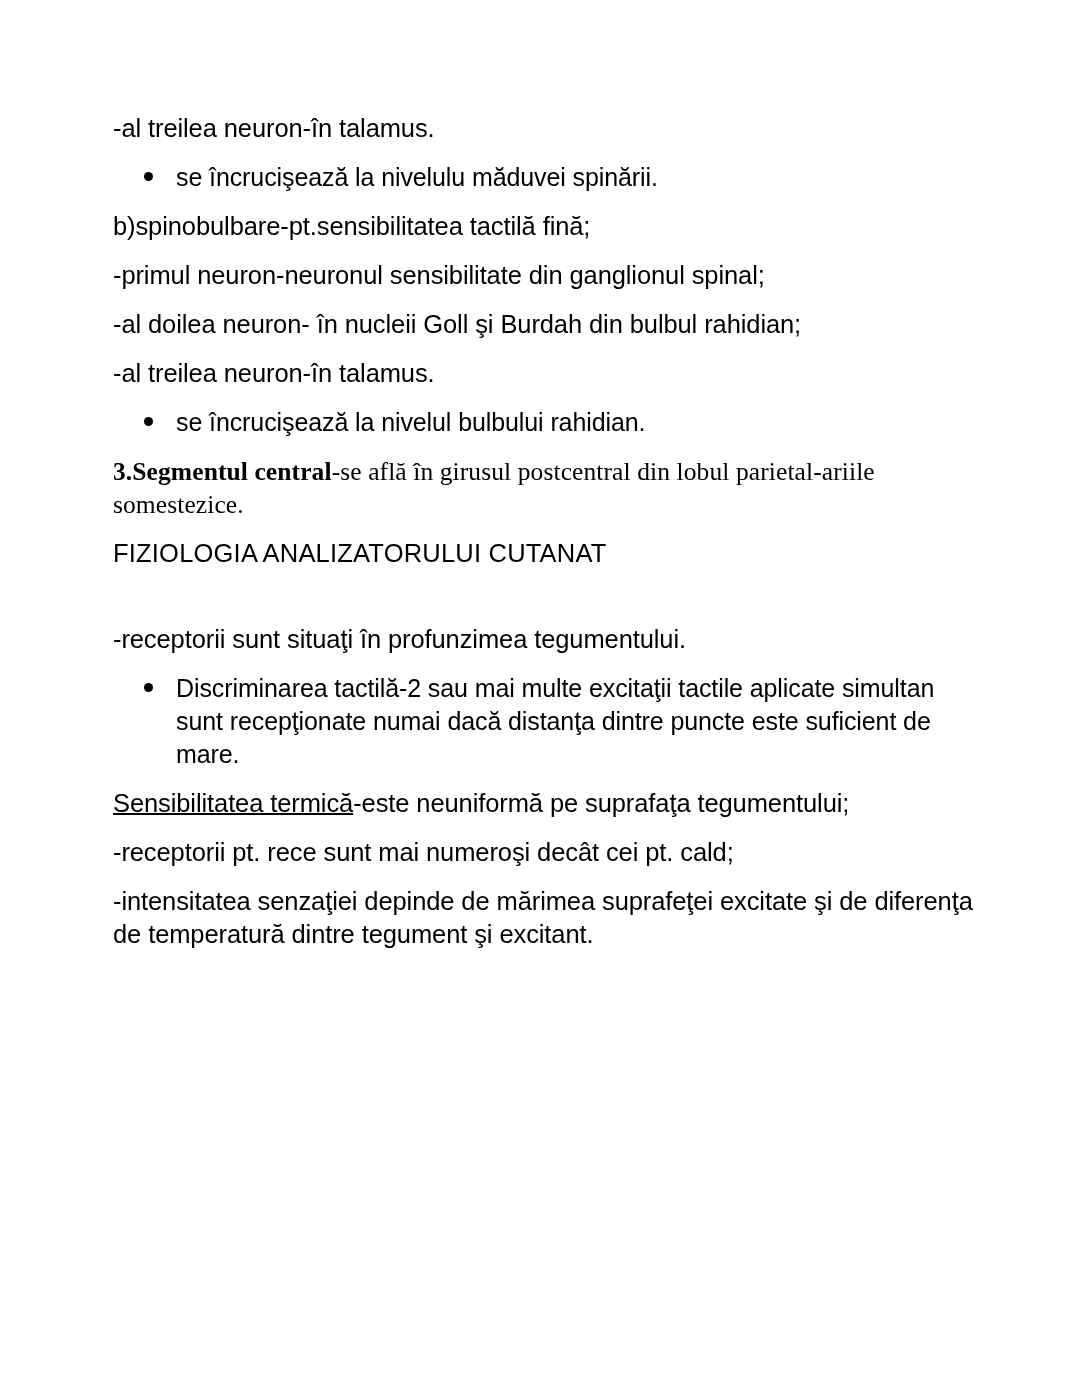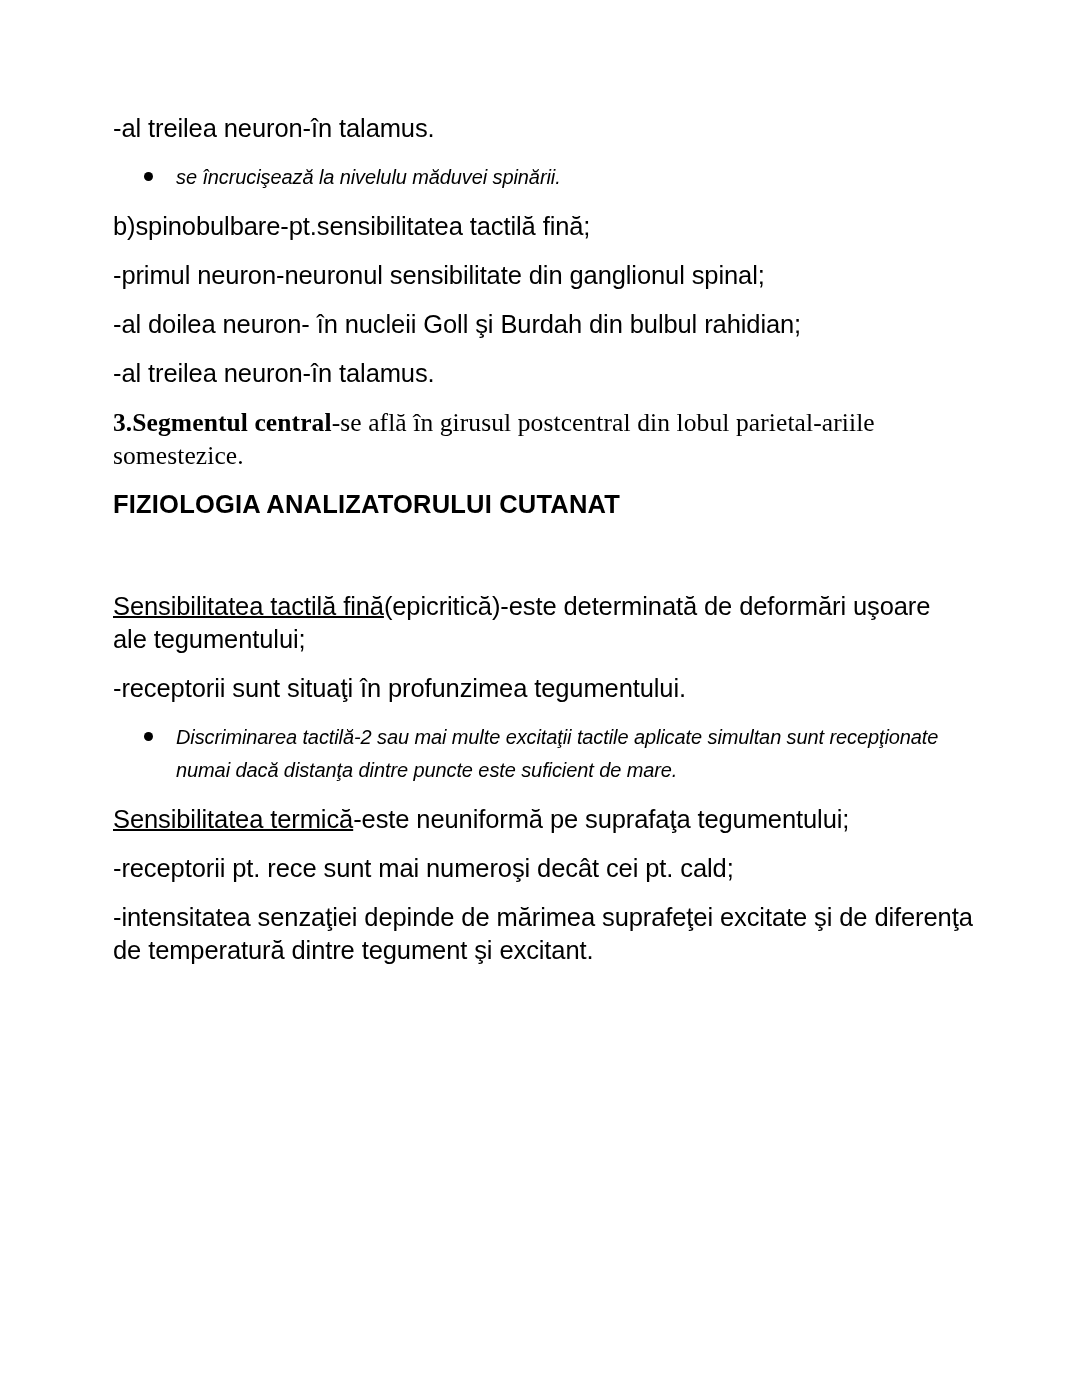--- a/index.html
+++ b/index.html
@@ -29,36 +29,35 @@
     margin: 0 0 16px 0;
     max-width: 845px;
   }
   .block.heading {
     font-weight: bold;
     letter-spacing: 0.1px;
     margin-bottom: 16px;
     font-family: Liberation Serif, serif;
   }
   .block.title {
-    font-weight: bold;
+    font-weight: normal;
     letter-spacing: 0.2px;
-    margin-bottom: 20px;
+    margin-bottom: 4px;
   }
   .spacer-line {
     height: 49px;
   }
   .bullet-block {
     position: relative;
-    font-size: 20px;
+    font-size: 25px;
     line-height: 33px;
     letter-spacing: -0.1px;
     margin: 0 0 16px 0;
     padding-left: 63px;
     max-width: 845px;
-    font-style: italic;
   }
   .bullet-block .bullet-dot {
     position: absolute;
     left: 31px;
     top: 0;
     width: 11px;
     height: 33px;
     line-height: 33px;
     font-size: 25.5px;
     text-align: left;
@@ -97,28 +96,31 @@
   </div>
 
   <p class="block">b)spinobulbare-pt.sensibilitatea tactilă fină;</p>
 
   <p class="block">-primul neuron-neuronul sensibilitate din ganglionul spinal;</p>
 
   <p class="block">-al doilea neuron- în nucleii Goll şi Burdah din bulbul rahidian;</p>
 
   <p class="block">-al treilea neuron-în talamus.</p>
 
+  <div class="bullet-block">
+    <span class="bullet-dot"><i></i></span>
+    <span>se încrucişează la nivelul bulbului rahidian.</span>
+  </div>
 
   <p class="block heading"><b class="bold">3.Segmentul central</b><span style="font-weight:normal">-se află în girusul postcentral din lobul parietal-ariile somestezice.</span></p>
 
   <p class="block title">FIZIOLOGIA ANALIZATORULUI CUTANAT</p>
 
   <div class="spacer-line"></div>
 
-  <p class="block"><u class="uline">Sensibilitatea tactilă fină</u><span>(epicritică)-este determinată de deformări uşoare ale tegumentului;</span></p>
 
 
 
   <p class="block">-receptorii sunt situaţi în profunzimea tegumentului.</p>
 
   <div class="bullet-block wide-block">
     <span class="bullet-dot"><i></i></span>
     <span>Discriminarea tactilă-2 sau mai multe excitaţii tactile  aplicate simultan sunt recepţionate numai dacă distanţa dintre puncte este suficient de mare.</span>
   </div>
 

